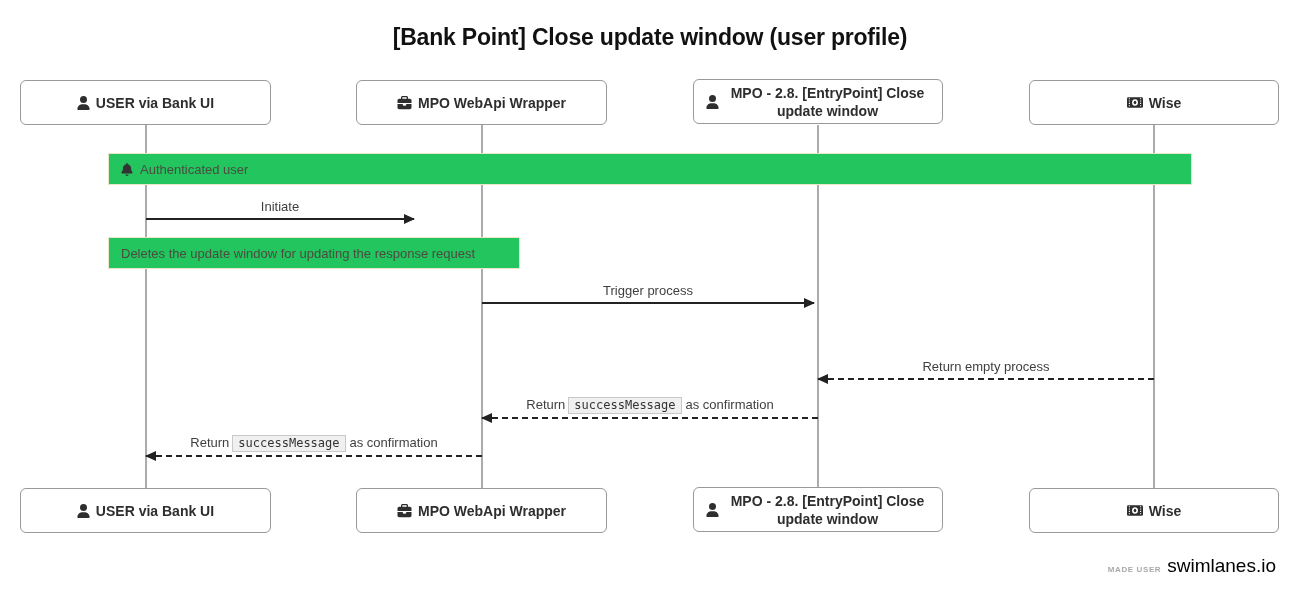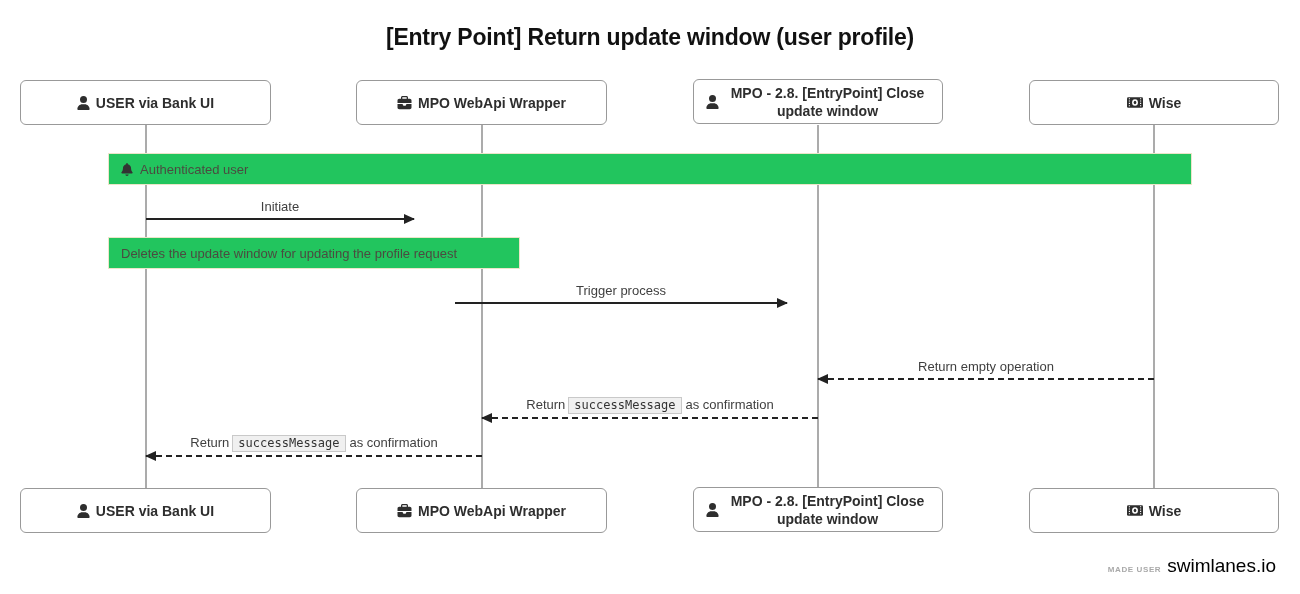--- a/index.html
+++ b/index.html
@@ -54,21 +54,21 @@
     align-items:baseline; gap:6px; z-index:3;
   }
   .footer .made-with { font-size:8px; font-weight:700; letter-spacing:0.6px; color:#a9a9a9; }
   .footer .brand { font-size:19px; color:#000000; text-decoration:none; }
 </style>
 </head>
 <body>
 
 <div class="canvas">
 
-  <div class="diagram-title">[Entry Point] Return update window (user profile)</div>
+  <div class="diagram-title">[Bank Point] Close update window (user profile)</div>
 
   <div class="lifeline" style="left:145px;"></div>
   <div class="lifeline" style="left:481px;"></div>
   <div class="lifeline" style="left:817px;"></div>
   <div class="lifeline" style="left:1153px;"></div>
 
   <div class="actor-box" style="left:20px; top:80px; width:251px;">
     <span class="icon">
       <svg width="13" height="14" viewBox="0 0 448 512" fill="currentColor">
           <path d="M224 256A128 128 0 1 0 224 0a128 128 0 1 0 0 256zm-45.7 48C79.8 304 0 383.8 0 482.3C0 498.7 13.3 512 29.7 512l388.6 0c16.4 0 29.7-13.3 29.7-29.7C448 383.8 368.2 304 269.7 304l-91.4 0z"></path>
@@ -115,33 +115,33 @@
   </div>
 
   <div class="msg" style="left:146px; top:198px; width:268px;">
     <div class="lbl">Initiate</div>
     <div class="line">
         <span class="head right"></span>
       </div>
   </div>
 
   <div class="note" style="left:108px; top:237px; width:412px;">
-    <span>Deletes the update window for updating the profile request</span>
-  </div>
-
-  <div class="msg" style="left:455px; top:282px; width:332px;">
+    <span>Deletes the update window for updating the response request</span>
+  </div>
+
+  <div class="msg" style="left:482px; top:282px; width:332px;">
     <div class="lbl">Trigger process</div>
     <div class="line">
         <span class="head right"></span>
       </div>
   </div>
 
 
   <div class="msg dashed" style="left:818px; top:358px; width:336px;">
-    <div class="lbl">Return empty operation</div>
+    <div class="lbl">Return empty process</div>
     <div class="line">
         <span class="head left"></span>
       </div>
   </div>
 
   <div class="msg dashed" style="left:482px; top:396px; width:336px;">
     <div class="lbl"><span>Return</span><span class="code-chip">successMessage</span><span style="margin-left: 1px;">as confirmation</span></div>
     <div class="line">
         <span class="head left"></span>
       </div>

